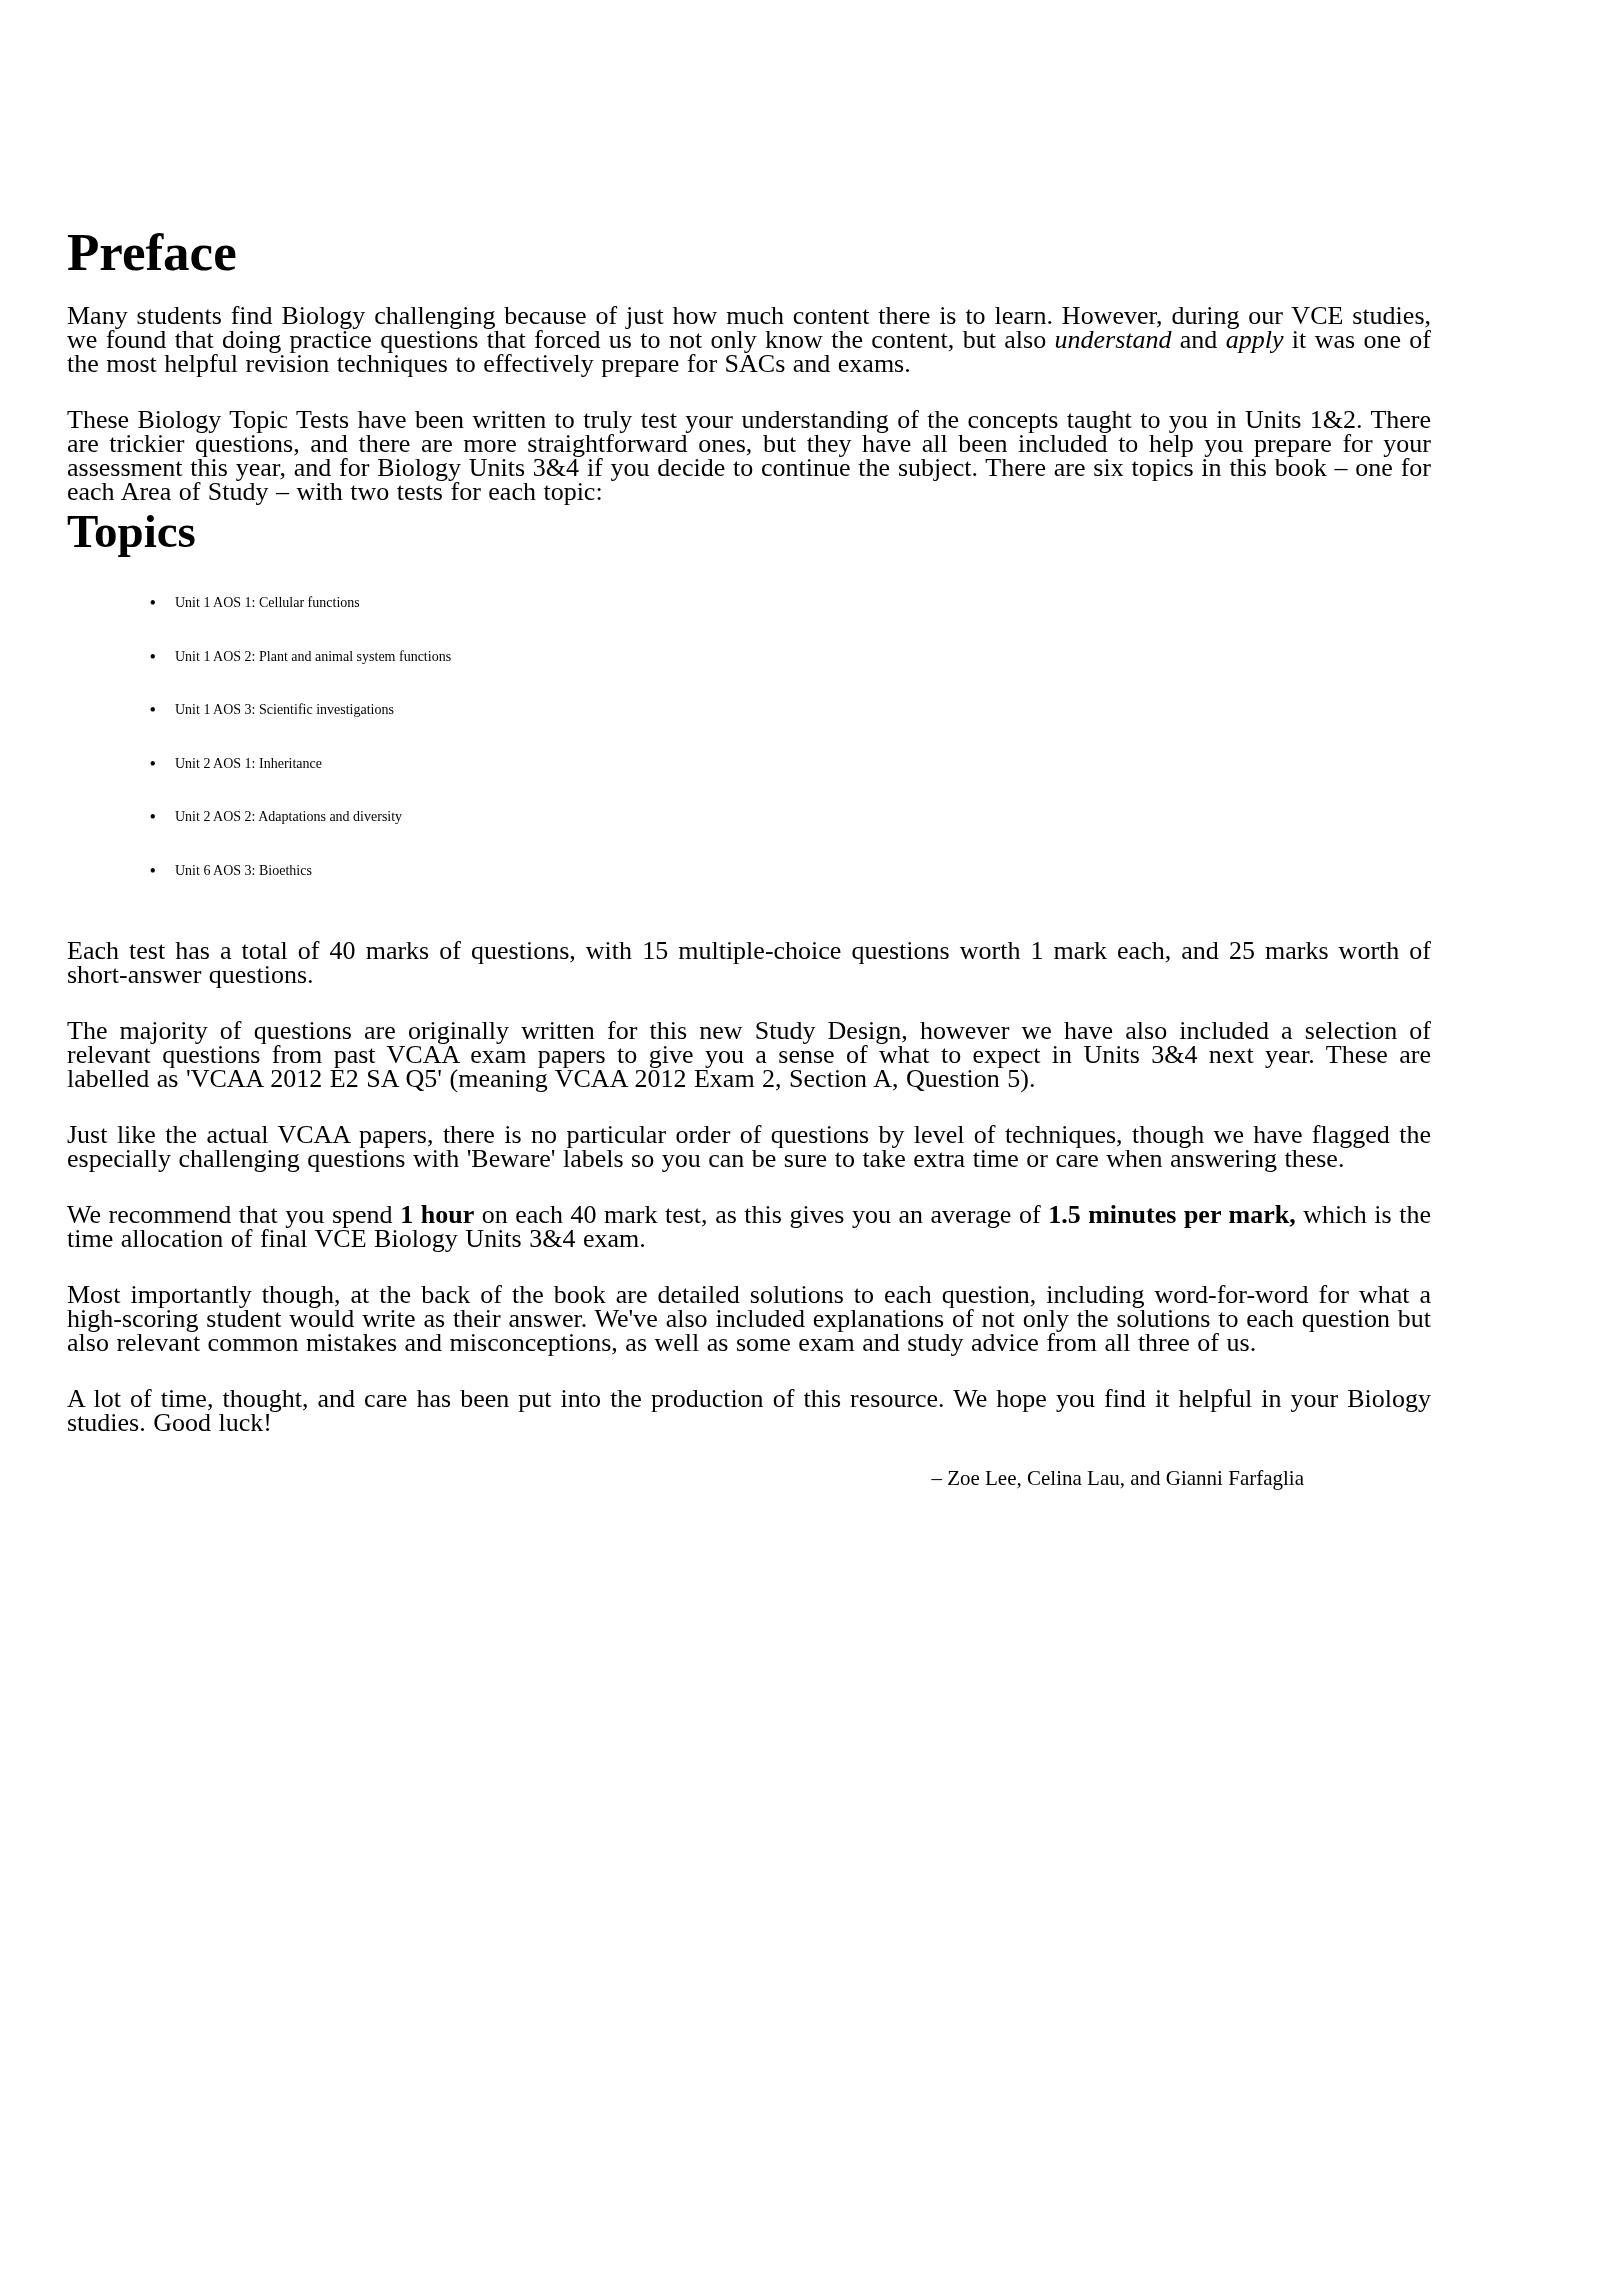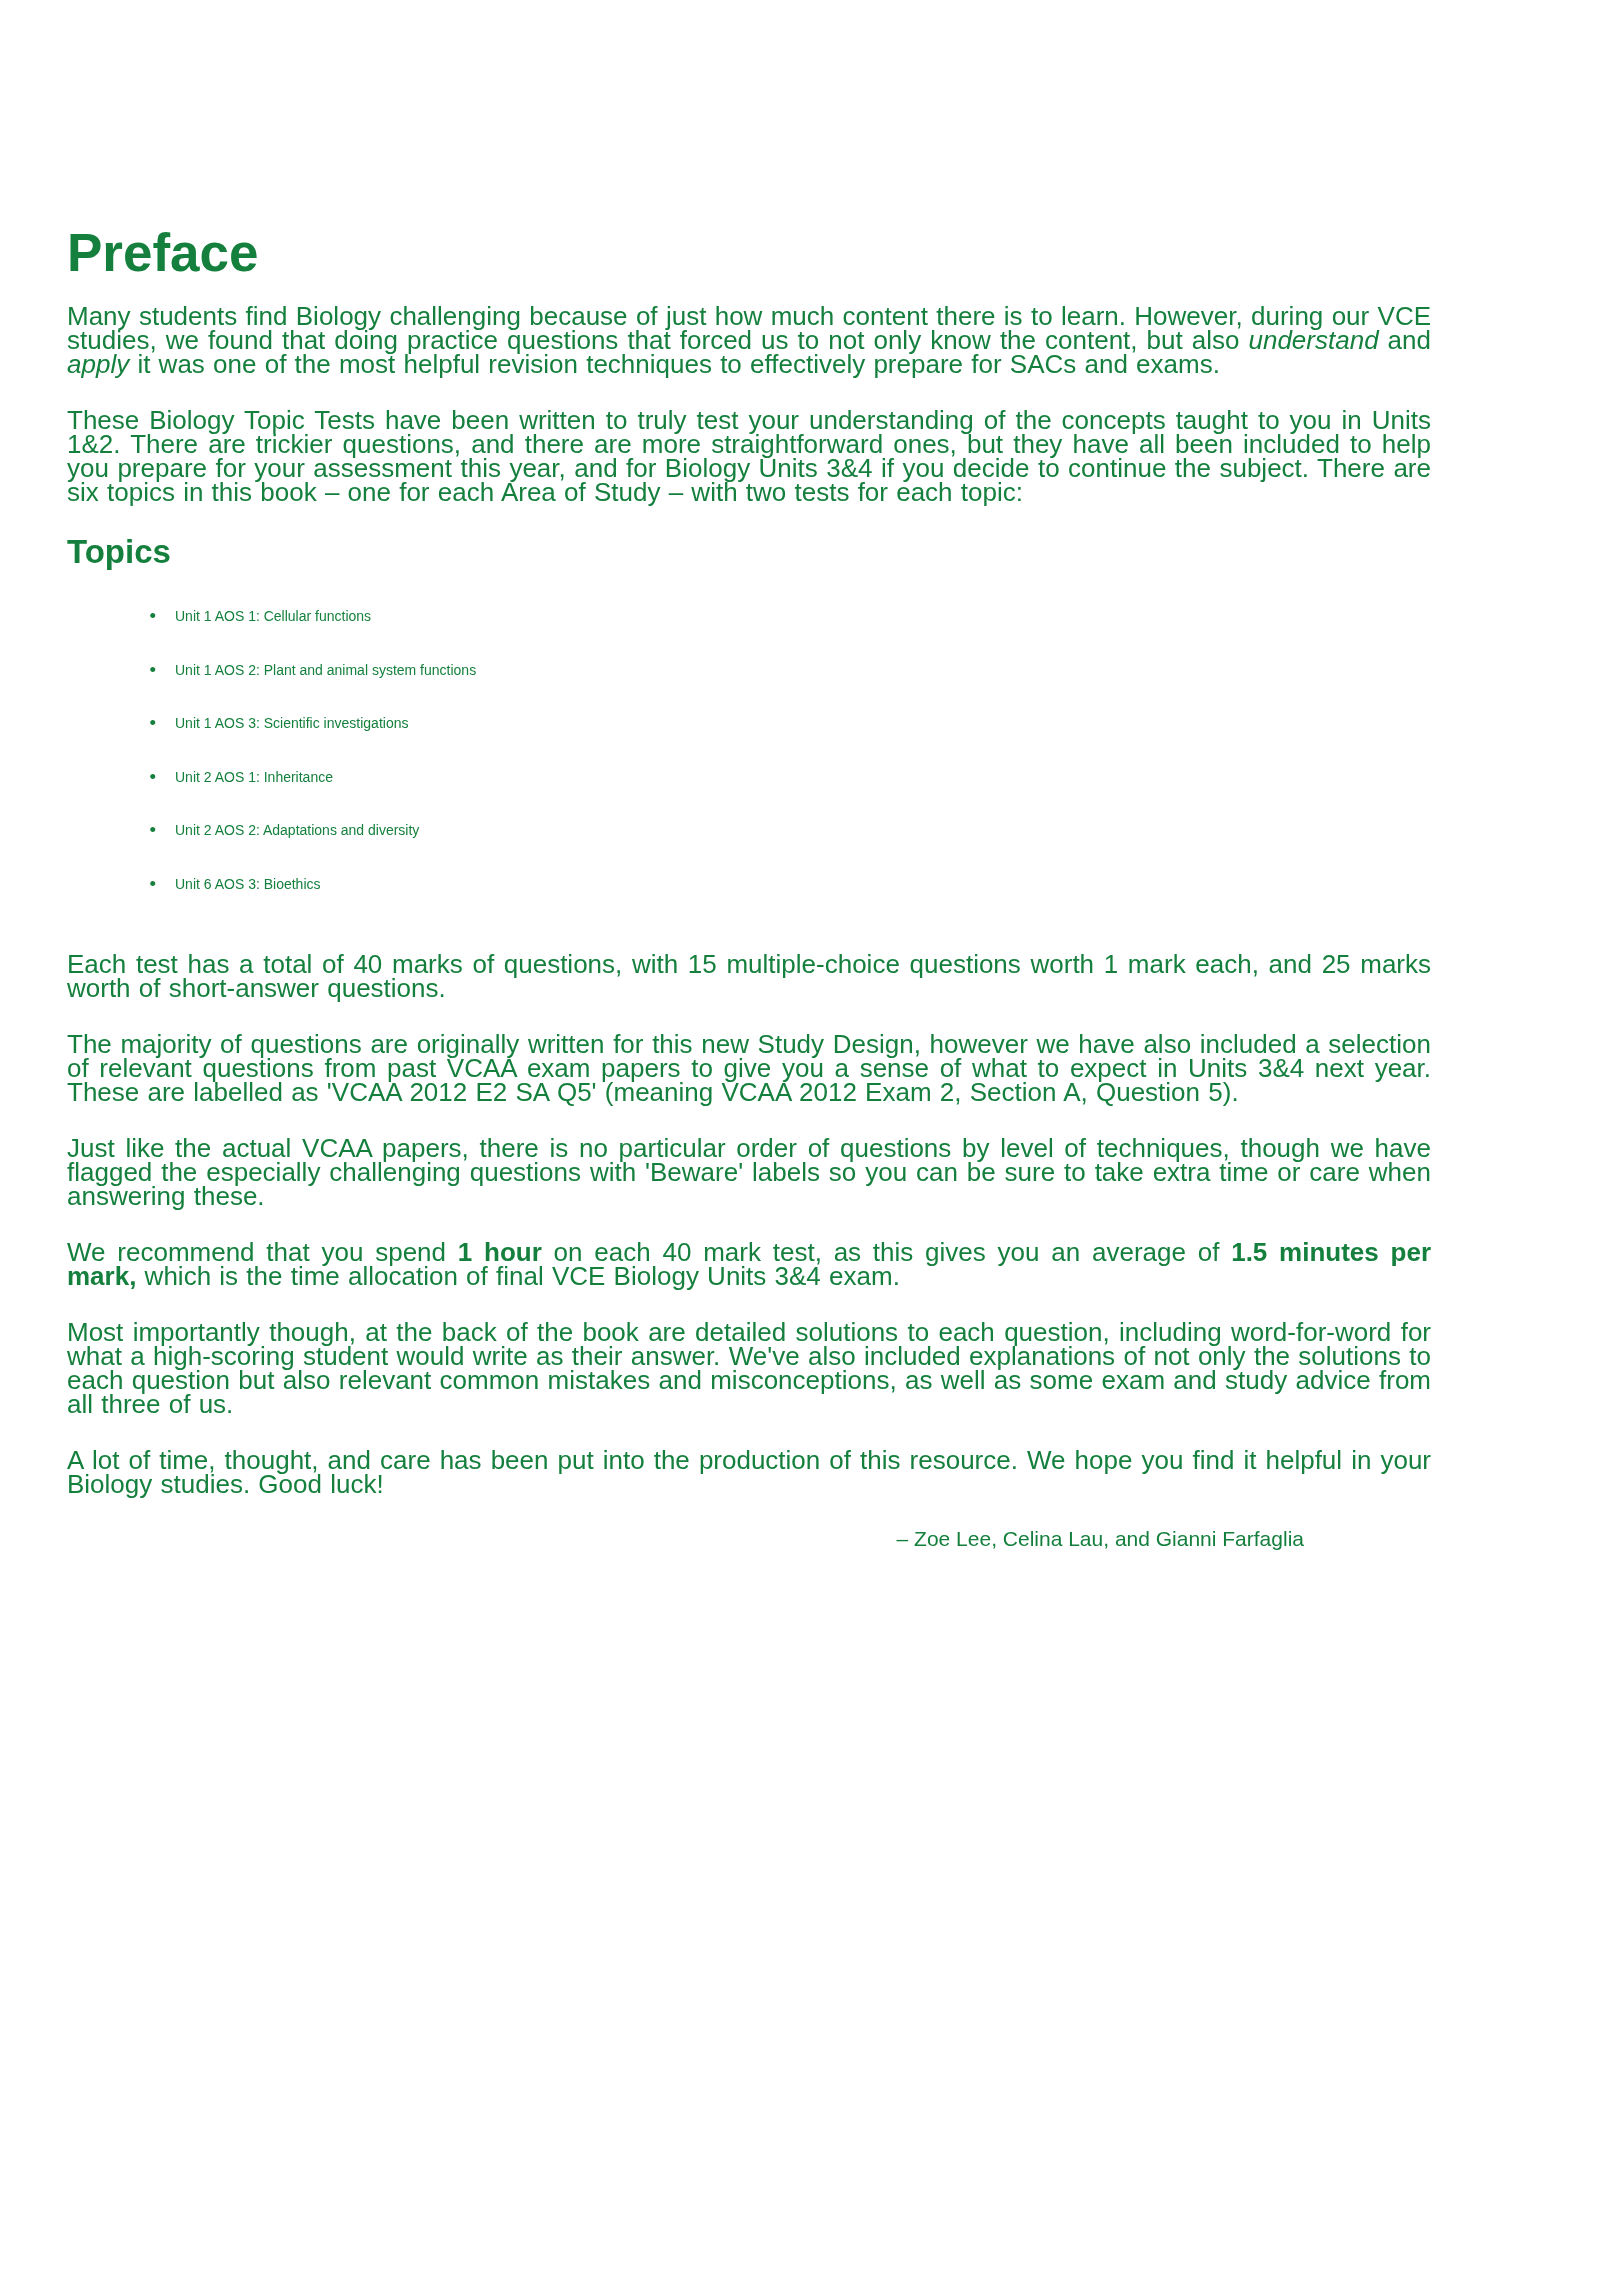--- a/index.html
+++ b/index.html
@@ -2,22 +2,22 @@
 <html><head>
 <meta charset="utf-8">
 <style>
   * { margin: 0; padding: 0; box-sizing: border-box; }
   html, body { background: #ffffff; }
   .page {
     position: relative;
     width: 1621px;
     height: 2044px;
     background: #ffffff;
-    color: #15803d;
-    font-family: Liberation Sans, sans-serif;
+    color: #000000;
+    font-family: Liberation Serif, serif;
     overflow: hidden;
   }
   .content {
     position: absolute;
     left: 67px;
     top: 0;
     width: 1364px;
   }
   .title {
     margin-top: 225px;
@@ -29,22 +29,21 @@
     margin-top: 32px;
     font-size: 26px;
     line-height: 24px;
     text-align: justify;
     word-spacing: 1px;
   }
   .para.first { margin-top: 23.5px; }
   .italic { font-style: italic; }
   .bold { font-weight: bold; }
   .subtitle {
-    margin-top: 29px;
-    font-size: 33px;
+    font-size: 47px;
     font-weight: bold;
     line-height: 1.15;
   }
   .topics {
     list-style: none;
     margin-top: 31px;
     margin-bottom: 54px;
   }
   .topics li {
     position: relative;

